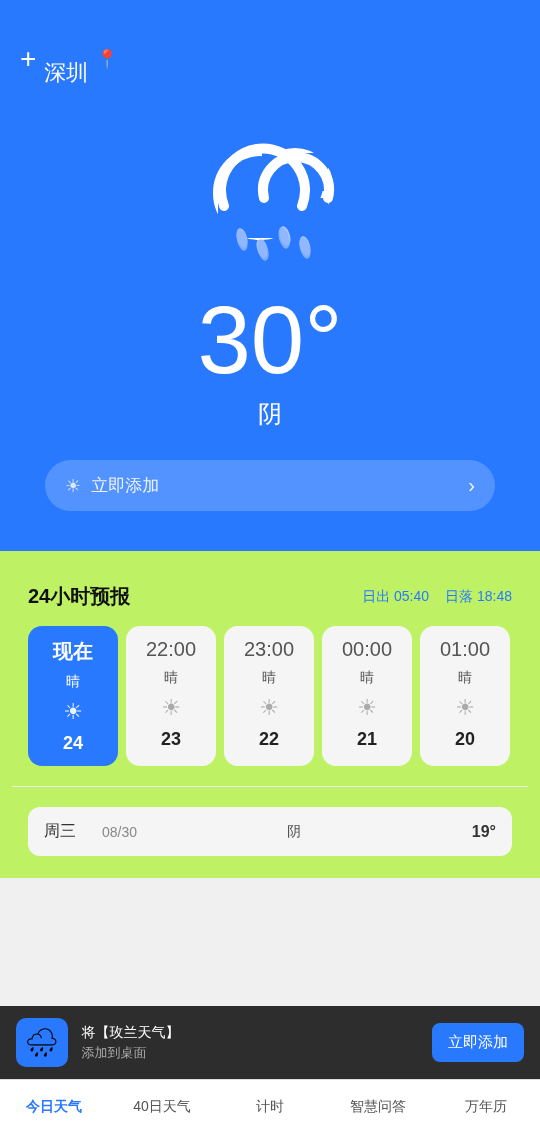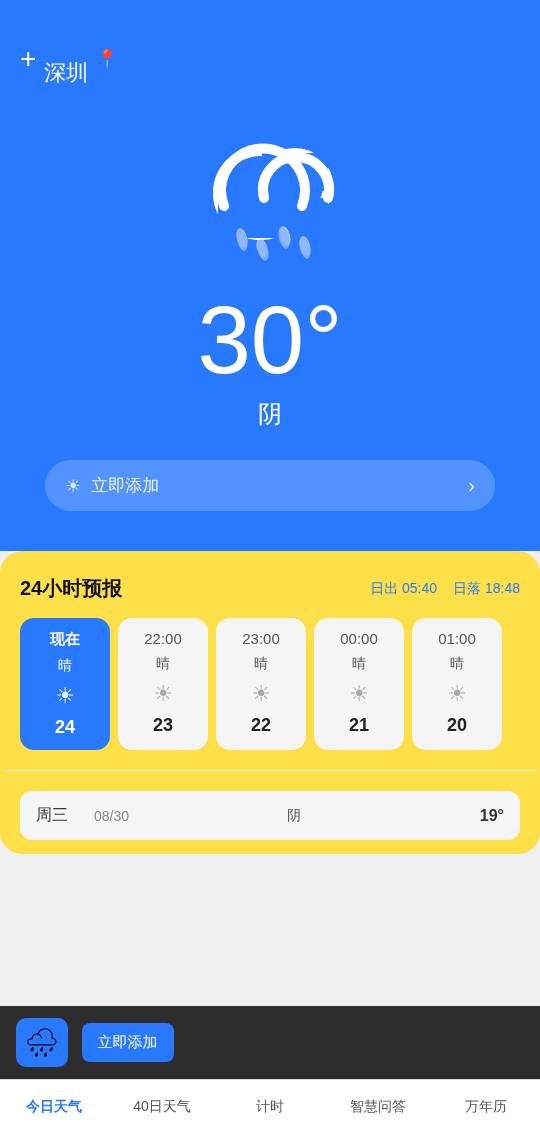--- a/index.html
+++ b/index.html
@@ -96,23 +96,22 @@
       font-size: 20px;
     }
 
     .sun-icon-small {
       color: rgba(255,255,255,0.8);
       font-size: 18px;
     }
 
     
     .main-content {
-      background: #fde047;
-      padding: 4px;
-      border-radius: 22px;
+      background: #bef264;
+      padding: 12px;
     }
 
     
     .section-24h {
       padding: 20px 16px 10px;
     }
 
     .section-header {
       display: flex;
       justify-content: space-between;
@@ -155,21 +154,21 @@
       gap: 8px;
       background: #f5f5f5;
       flex-shrink: 0;
     }
 
     .hourly-card.active {
       background: #2979FF;
     }
 
     .hourly-time {
-      font-size: 15px;
+      font-size: 20px;
       color: #555;
     }
 
     .hourly-card.active .hourly-time {
       color: white;
       font-weight: 600;
     }
 
     .hourly-label {
       font-size: 14px;
@@ -427,20 +426,24 @@
       <span class="day-date">08/30</span>
       <span class="day-condition">阴</span>
       <span class="day-temp">19°</span>
     </div>
   </div>
 
 </div>
 
 <div class="toast-bar">
   <span class="toast-icon">🌧</span>
+  <div class="toast-text">
+    <div class="t1">将【玫兰天气】</div>
+    <div class="t2">添加到桌面</div>
+  </div>
   <button class="toast-btn">立即添加</button>
 </div>
 
 <div class="bottom-nav" id="bottom-nav">
 
 <div class="nav-item active">今日天气</div>
     <div class="nav-item">40日天气</div>
     <div class="nav-item">计时</div>
     <div class="nav-item">智慧问答</div>
     <div class="nav-item">万年历</div>

